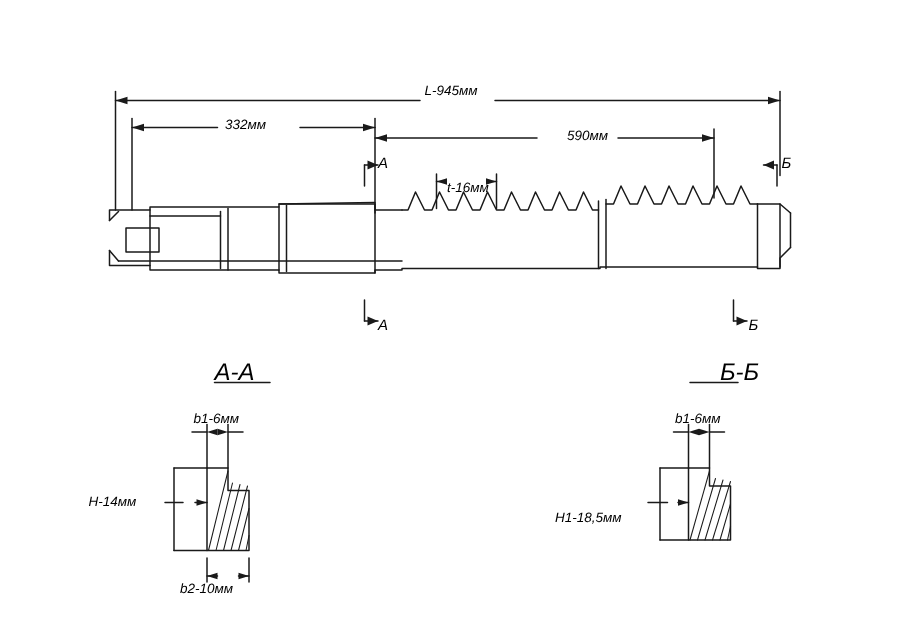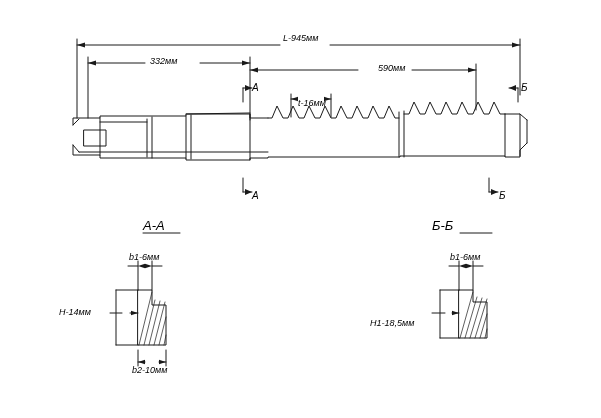--- a/index.html
+++ b/index.html
@@ -10,39 +10,40 @@
   body {
     width: 601px;
     height: 418px;
     font-family: "Liberation Sans", sans-serif;
     overflow: hidden;
   }
   #drawing {
     position: relative;
     width: 601px;
     height: 328px;
+    margin-top: 22px;
   }
   svg.sheet {
     position: absolute;
     left: 0;
     top: 0;
     width: 601px;
     height: 418px;
   }
   .lbl {
     position: absolute;
     font-family: "Liberation Sans", sans-serif;
     font-size: 9px;
     font-style: italic;
     color: #000000;
     white-space: nowrap;
     letter-spacing: 0px;
   }
   .lbl.sect {
-    font-size: 13px;
+    font-size: 16px;
     font-style: italic;
   }
   .lbl.mark {
     font-size: 10px;
     font-style: italic;
   }
 </style>
 </head>
 <body>
 
@@ -236,19 +237,19 @@
   <div class="lbl" style="left:298px; top:98px;">t-16мм</div>
 
   <div class="lbl mark" style="left:252px; top:82px;">А</div>
   <div class="lbl mark" style="left:252px; top:190px;">А</div>
   <div class="lbl mark" style="left:521px; top:82px;">Б</div>
   <div class="lbl mark" style="left:499px; top:190px;">Б</div>
 
   <div class="lbl sect" style="left:143px; top:218px;">А-А</div>
   <div class="lbl" style="left:129px; top:252px;">b1-6мм</div>
   <div class="lbl" style="left:59px; top:307px;">H-14мм</div>
-  <div class="lbl" style="left:132px; top:365px;">b2-10мм</div>
-
-  <div class="lbl sect" style="left:432px; top:218px;">Б-Б</div>
+  <div class="lbl" style="left:120px; top:365px;">b2-10мм</div>
+
+  <div class="lbl sect" style="left:480px; top:218px;">Б-Б</div>
   <div class="lbl" style="left:450px; top:252px;">b1-6мм</div>
   <div class="lbl" style="left:370px; top:318px;">H1-18,5мм</div>
 
 </div>
 
 </body></html>

